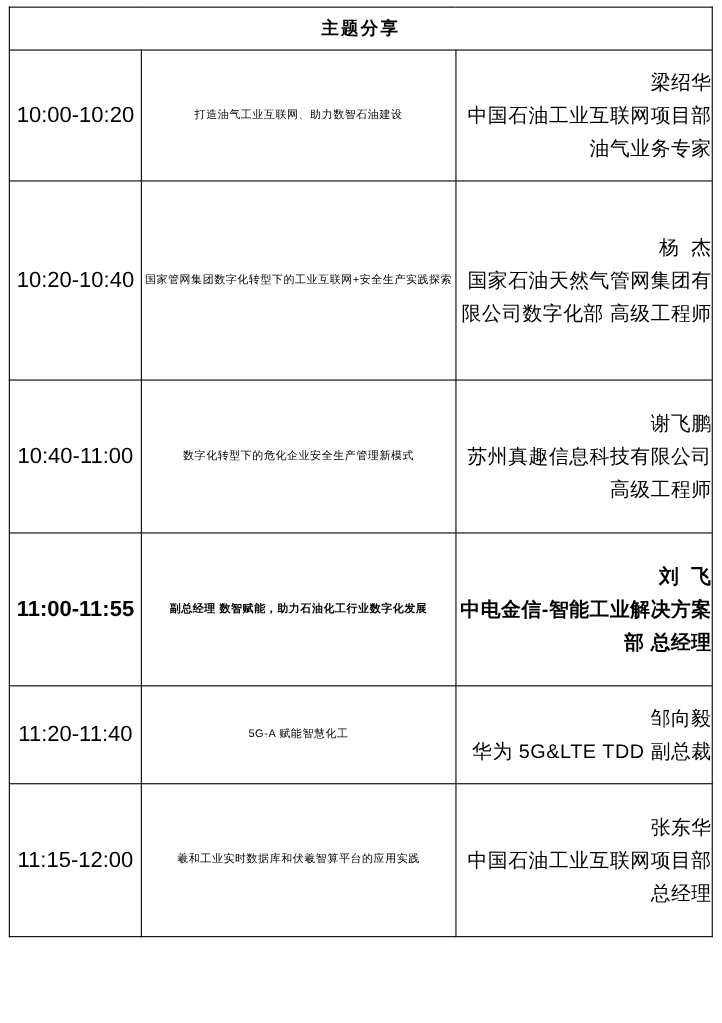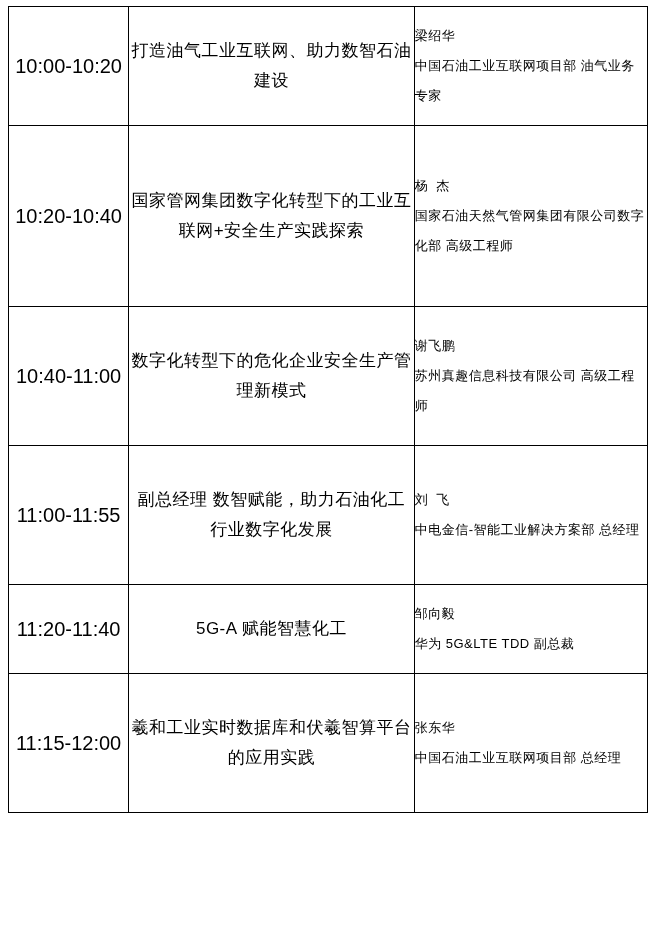--- a/index.html
+++ b/index.html
@@ -44,57 +44,60 @@
   .col-speaker { width: 233px; }
 
   .time-cell {
     text-align: center;
     font-size: 20px;
     letter-spacing: 0px;
     padding: 4px 2px;
   }
   .topic-cell {
     text-align: center;
-    font-size: 17px;
+    font-size: 10px;
     line-height: 30px;
     padding: 10px 14px;
     letter-spacing: 0.5px;
   }
   .speaker-cell {
-    text-align: left;
-    font-size: 13px;
+    text-align: right;
+    font-size: 18px;
     line-height: 30px;
     padding: 10px 12px;
     letter-spacing: 0.5px;
   }
   .speaker-cell .name {
     display: block;
     white-space: pre;
   }
   .speaker-cell .org {
     display: block;
   }
   .row-1 td { height: 118px; }
   .row-2 td { height: 180px; }
   .row-3 td { height: 138px; }
-  .row-4 td { height: 138px; }
+  .row-4 td { height: 138px; font-weight: bold; }
   .row-5 td { height: 88px; }
   .row-6 td { height: 138px; }
 </style>
 </head>
 <body>
 
 <div class="page">
   <table class="agenda">
     <colgroup>
       <col class="col-time">
       <col class="col-topic">
       <col class="col-speaker">
     </colgroup>
     <tbody>
+      <tr>
+        <th class="hdr-cell" colspan="3">主题分享</th>
+      </tr>
       <tr class="row-1">
         <td class="time-cell">10:00-10:20</td>
         <td class="topic-cell">打造油气工业互联网、助力数智石油建设</td>
         <td class="speaker-cell">
           <span class="name">梁绍华</span>
           <span class="org">中国石油工业互联网项目部 油气业务专家</span>
         </td>
       </tr>
       <tr class="row-2">
         <td class="time-cell">10:20-10:40</td>

